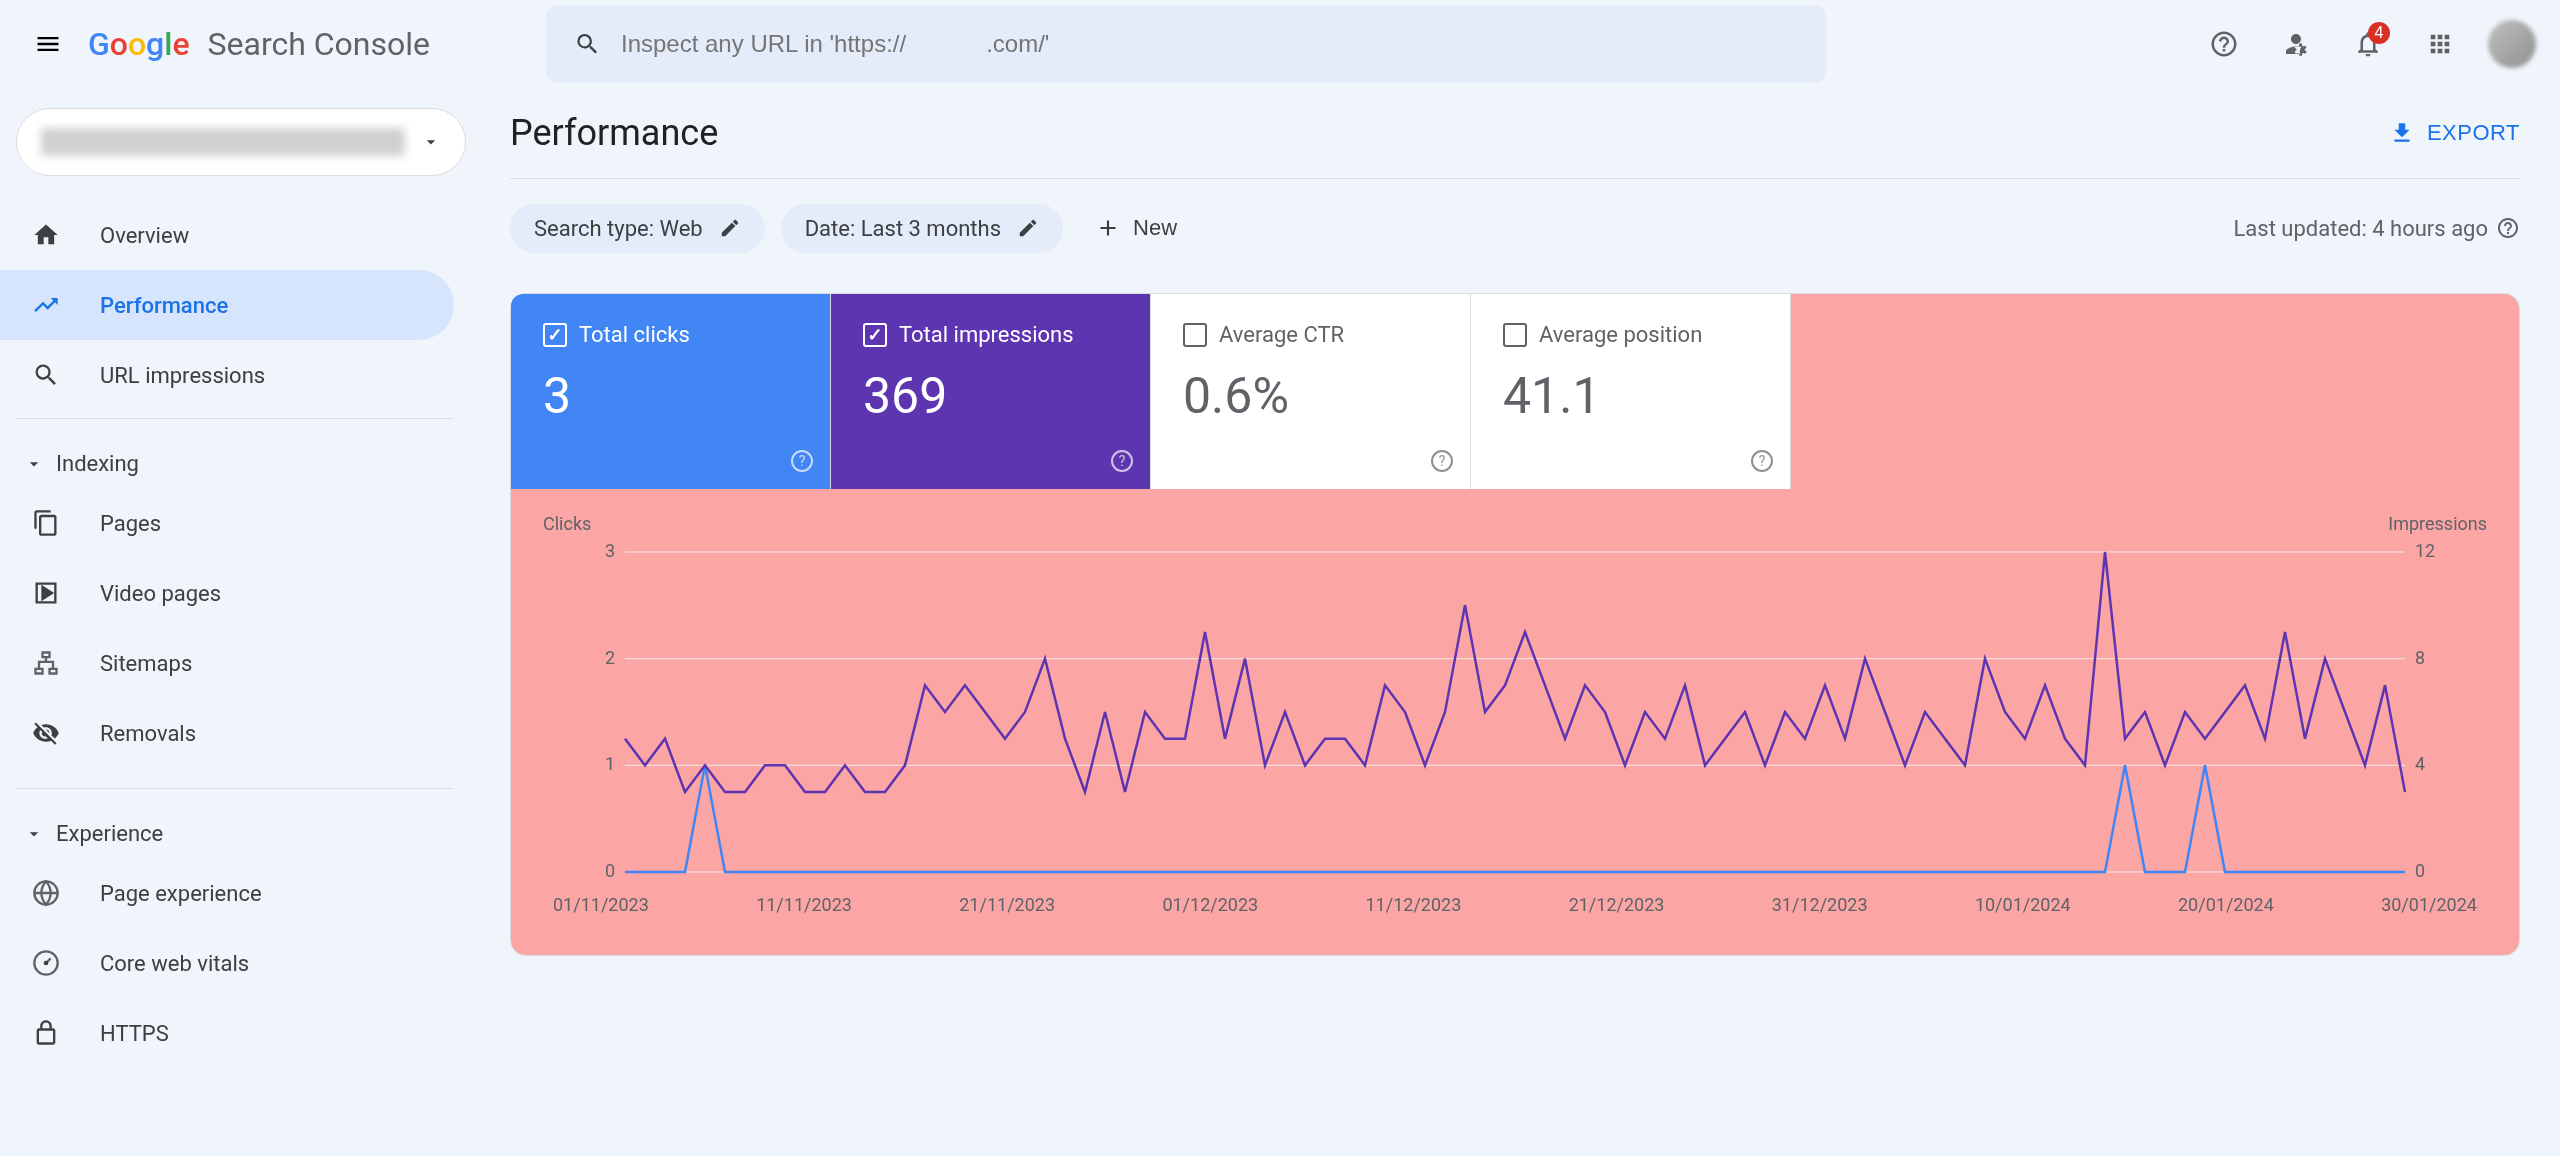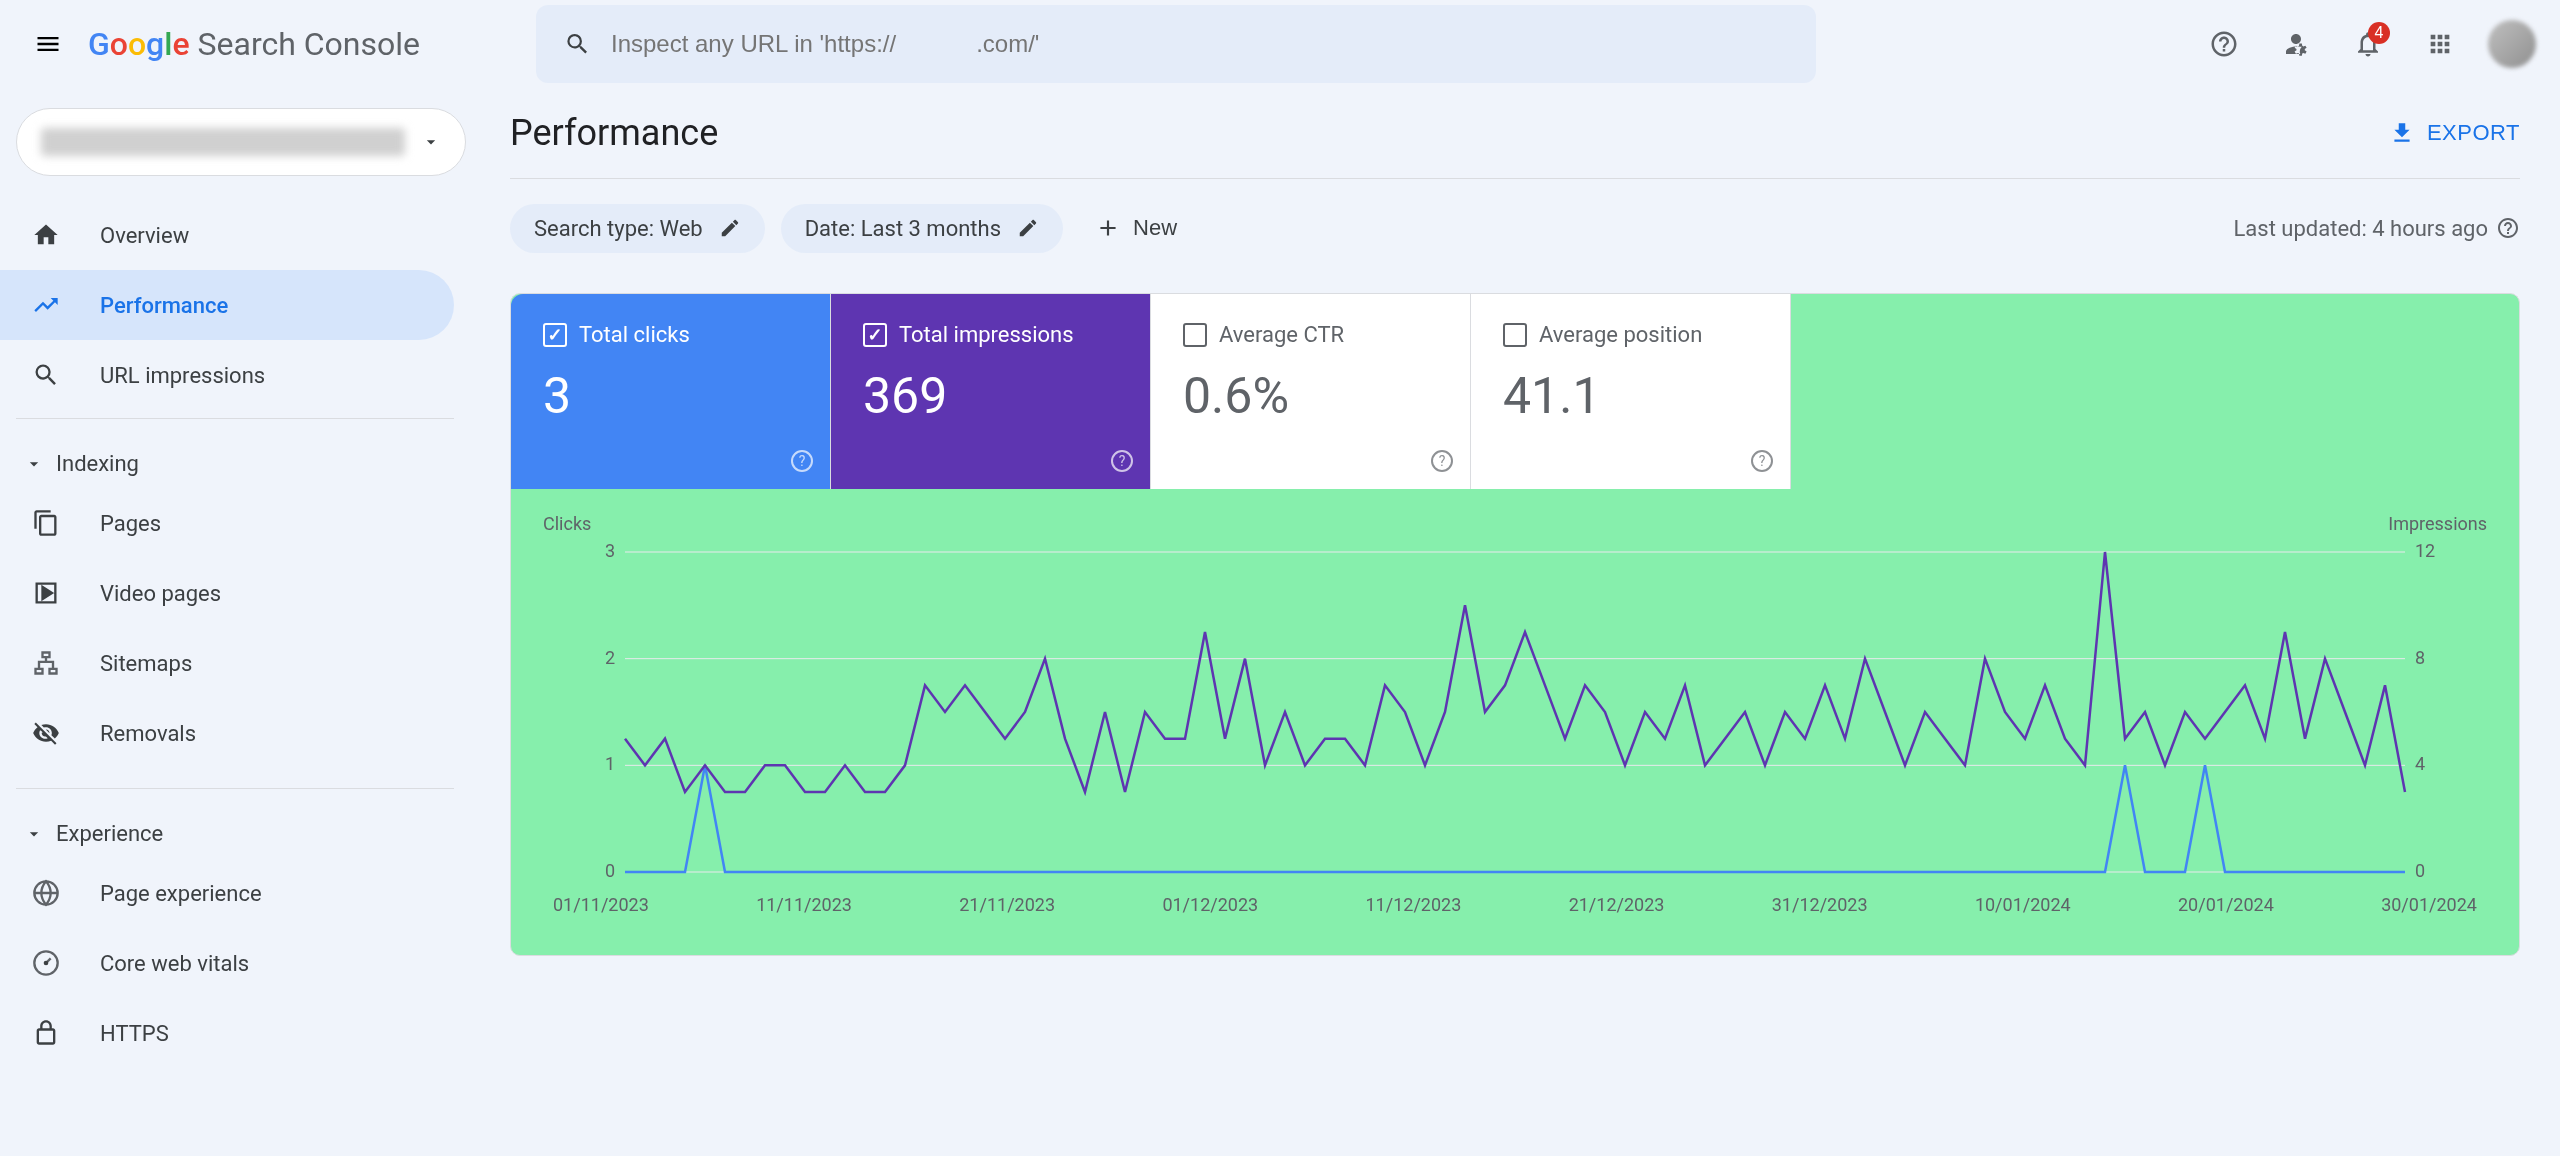--- a/index.html
+++ b/index.html
@@ -1,19 +1,19 @@
 <!DOCTYPE html>
 <html><head>
 <meta charset="utf-8">
 <style>
 * { box-sizing: border-box; margin: 0; padding: 0; }
 body { font-family: 'Google Sans', Roboto, Arial, sans-serif; background: #f0f4fb; color: #3c4043; overflow: hidden; width: 2560px; height: 1156px; }
 .header { display: flex; align-items: center; height: 88px; padding: 0 24px; gap: 16px; }
 .menu-btn { width: 48px; height: 48px; border: none; background: none; display: flex; align-items: center; justify-content: center; border-radius: 50%; cursor: pointer; }
-.logo { display: flex; align-items: center; gap: 8px; font-size: 32px; color: #5f6368; }
+.logo { display: flex; align-items: center; gap: 18px; font-size: 32px; color: #5f6368; }
 .logo-google { font-weight: 500; }
 .g1{color:#4285f4}.g2{color:#ea4335}.g3{color:#fbbc05}.g4{color:#4285f4}.g5{color:#34a853}.g6{color:#ea4335}
 .search-bar { flex: 0 0 1280px; margin-left: 100px; height: 78px; background: #e4ecf9; border-radius: 12px; display: flex; align-items: center; padding: 0 28px; gap: 20px; }
 .search-bar input { border: none; background: none; font-size: 24px; width: 100%; outline: none; color: #5f6368; }
 .header-spacer { flex: 1; }
 .header-icons { display: flex; align-items: center; gap: 24px; }
 .icon-btn { width: 48px; height: 48px; border: none; background: none; display: flex; align-items: center; justify-content: center; border-radius: 50%; cursor: pointer; position: relative; color: #5f6368; }
 .badge { position: absolute; top: 2px; right: 2px; background: #d93025; color: #fff; font-size: 16px; min-width: 22px; height: 22px; border-radius: 11px; display: flex; align-items: center; justify-content: center; padding: 0 4px; }
 .avatar { width: 48px; height: 48px; border-radius: 50%; background: linear-gradient(135deg,#c0c0c0,#909090); filter: blur(2px); }
 .main { display: flex; height: calc(100% - 88px); }
@@ -25,21 +25,21 @@
 .nav-section { padding: 20px 0 12px 0; border-top: 1px solid #dadce0; margin-top: 8px; }
 .nav-section-hdr { display: flex; align-items: center; gap: 12px; padding: 12px 8px; font-size: 22px; color: #3c4043; cursor: pointer; }
 .content { flex: 1; padding: 24px 40px 0 40px; overflow: hidden; }
 .page-hdr { display: flex; align-items: center; justify-content: space-between; margin-bottom: 24px; }
 .page-title { font-size: 36px; color: #202124; font-weight: 400; }
 .export-btn { display: flex; align-items: center; gap: 12px; font-size: 22px; color: #1a73e8; font-weight: 500; background: none; border: none; cursor: pointer; letter-spacing: 0.5px; }
 .filters-row { display: flex; align-items: center; gap: 16px; padding: 24px 0; border-top: 1px solid #dadce0; }
 .chip { display: flex; align-items: center; gap: 16px; background: #e4ecf9; border-radius: 28px; padding: 12px 24px; font-size: 22px; color: #3c4043; cursor: pointer; }
 .new-btn { display: flex; align-items: center; gap: 12px; font-size: 22px; color: #3c4043; background: none; border: none; cursor: pointer; padding: 12px 16px; }
 .updated { color: #5f6368; font-size: 22px; display: flex; align-items: center; gap: 8px; }
-.card { background: #86efac; border-radius: 10px; border: 1px solid #dadce0; margin-top: 16px; }
+.card { background: #fca5a5; border-radius: 16px; border: 1px solid #dadce0; margin-top: 16px; }
 .metrics { display: flex; }
 .metric { flex: 0 0 320px; height: 195px; padding: 28px 32px; position: relative; border-right: 1px solid #dadce0; cursor: pointer; }
 .metric:first-child { border-radius: 12px 0 0 0; }
 .metric.blue { background: #4285f4; color: #fff; }
 .metric.purple { background: #5e35b1; color: #fff; }
 .metric.white { background: #fff; color: #5f6368; }
 .metric-label { display: flex; align-items: center; gap: 12px; font-size: 22px; }
 .metric-value { font-size: 50px; margin-top: 20px; font-weight: 400; }
 .metric-help { position: absolute; bottom: 16px; right: 16px; opacity: 0.7; }
 .chk { width: 24px; height: 24px; border: 2px solid currentColor; border-radius: 3px; display: inline-flex; align-items: center; justify-content: center; }

